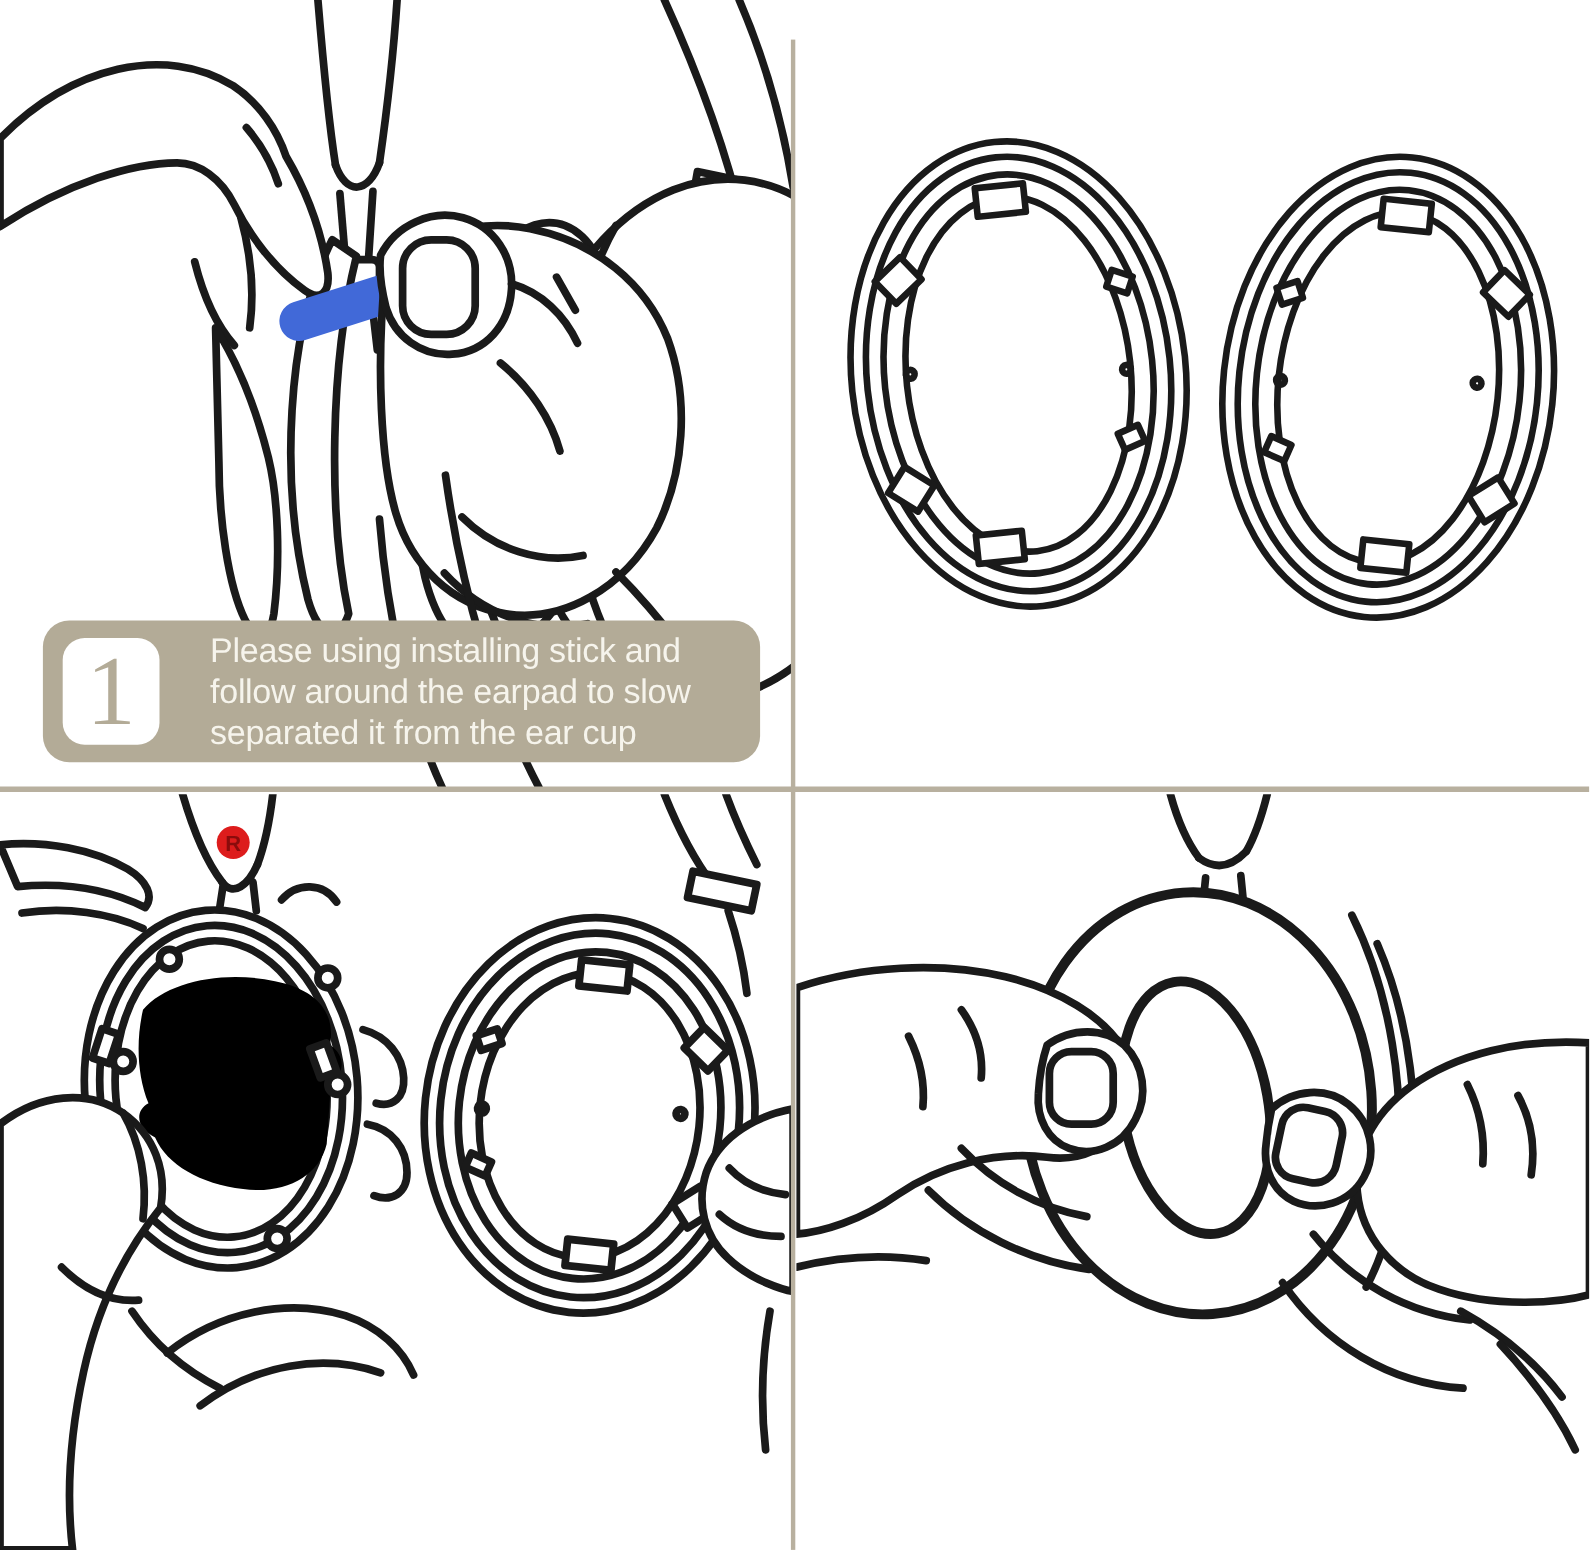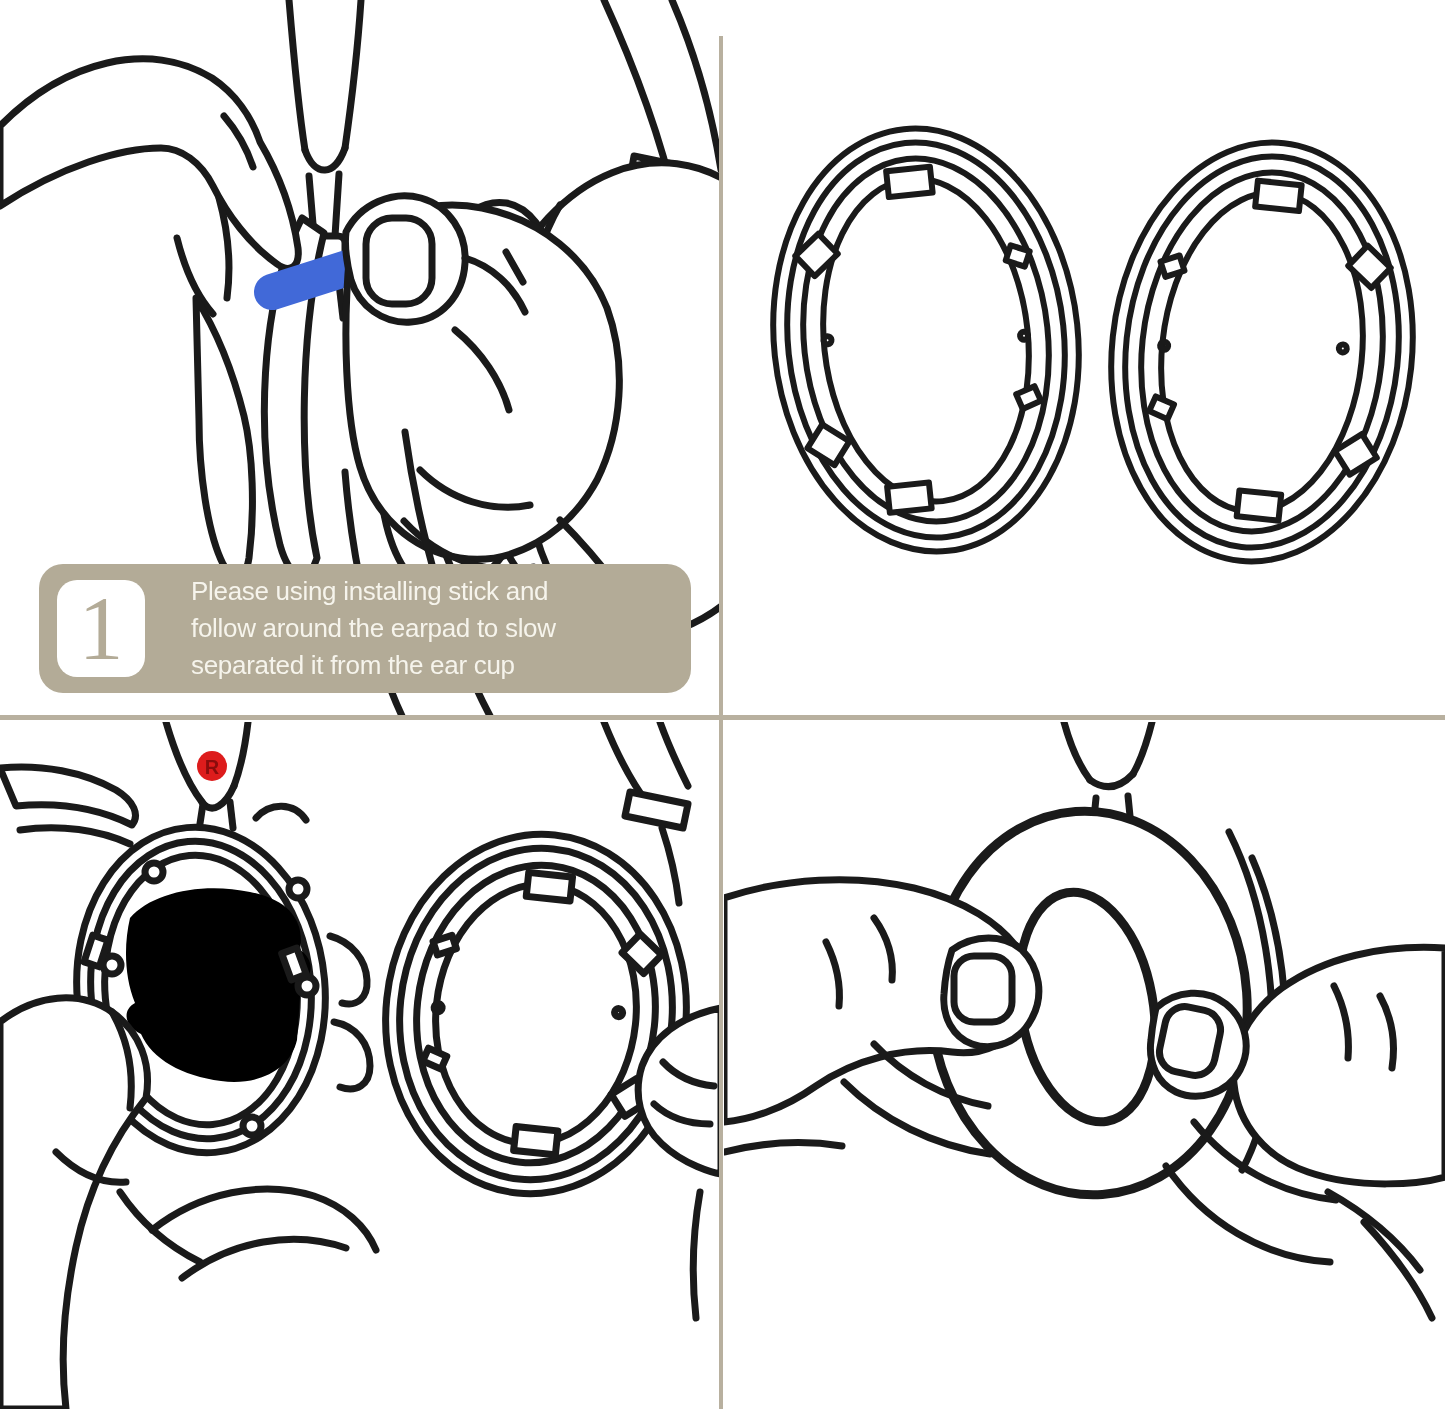--- a/index.html
+++ b/index.html
@@ -43,21 +43,21 @@
     display:flex;align-items:center;justify-content:center;
     flex:0 0 auto;
   }
   .badge span{
     font-family:"Liberation Serif",serif;
     font-size:90px;line-height:97px;
     color:#b3ab97;
   }
   .step-text{
     margin:0 8px 0 46px;
-    font-size:26px;line-height:37px;
+    font-size:31px;line-height:37px;
     letter-spacing:-0.3px;
     color:#f6f4ec;
     white-space:pre-line;
   }
 </style>
 </head>
 <body>
 
 <div class="poster">
 

